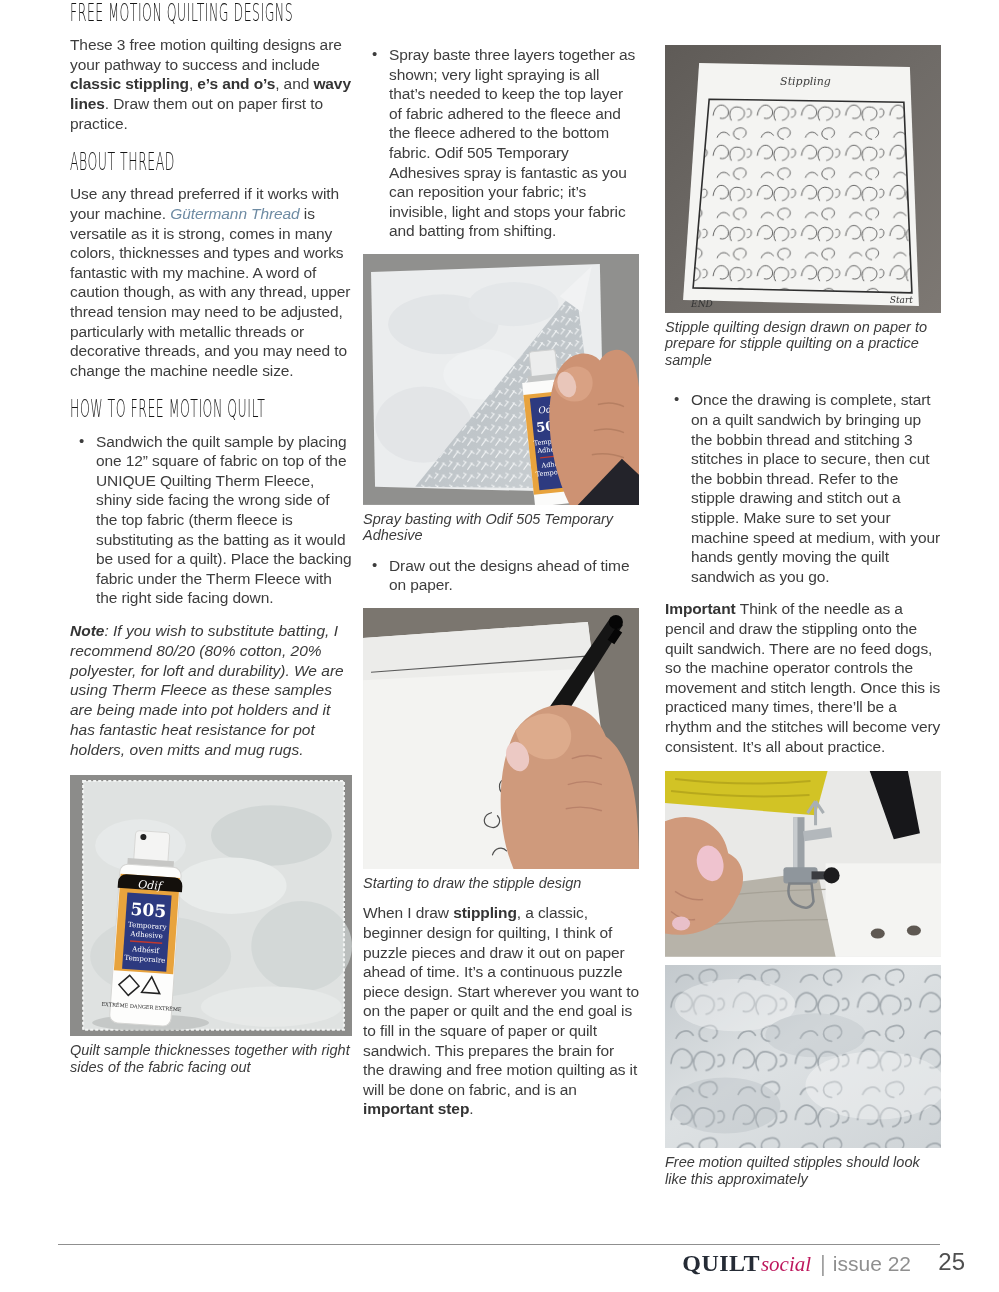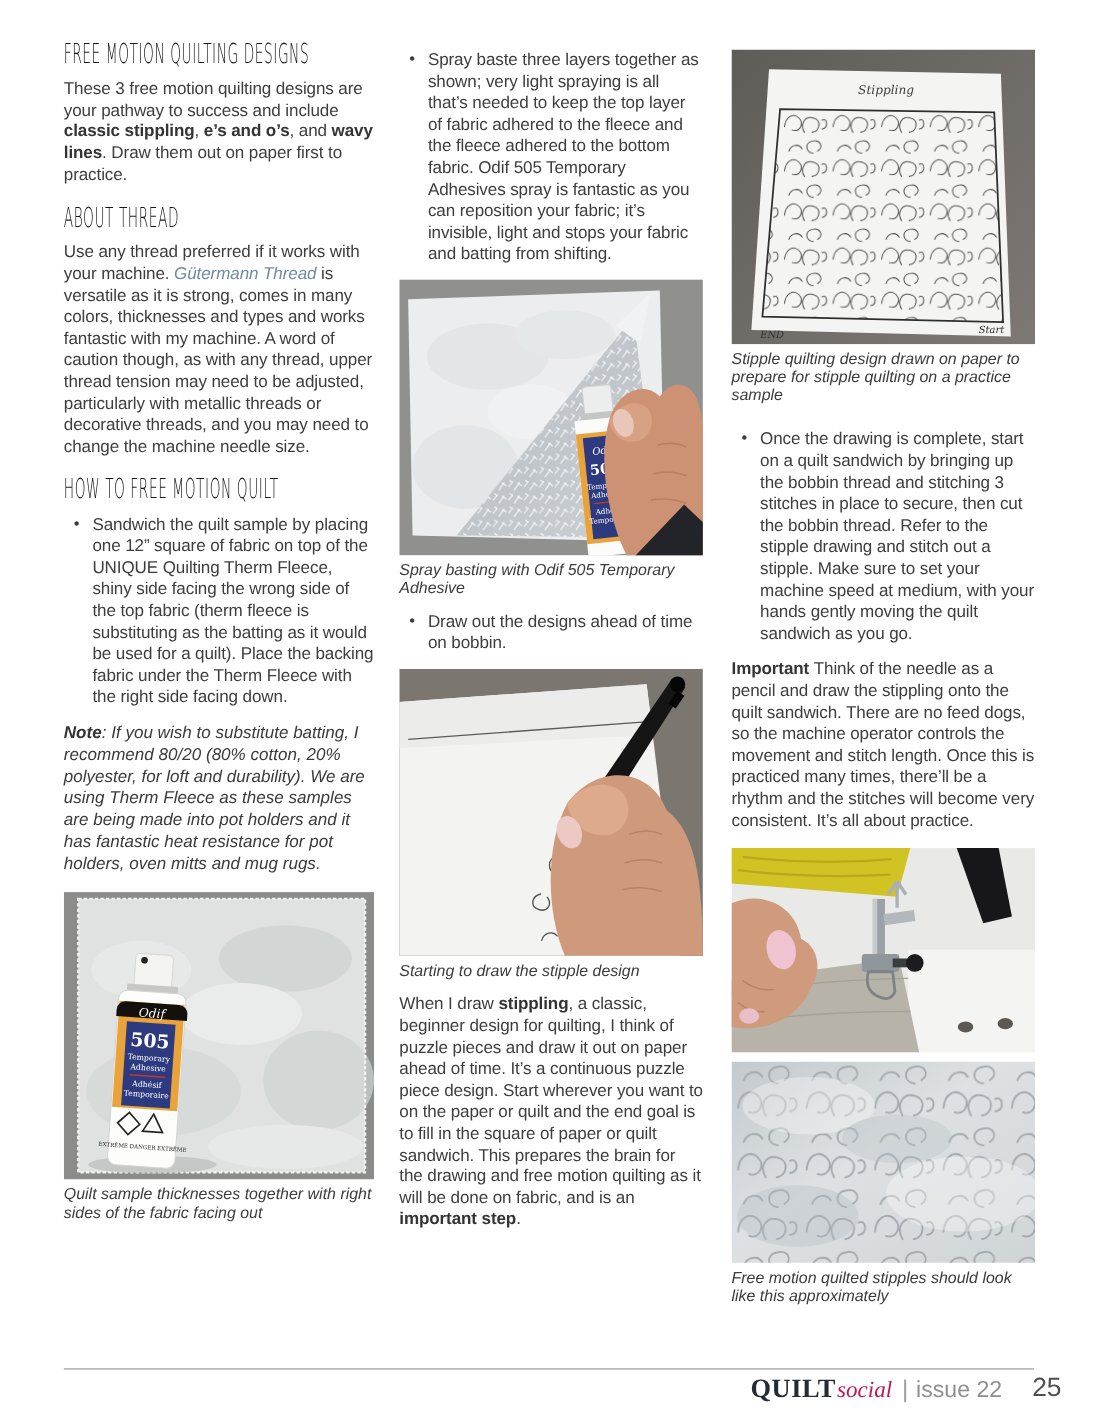--- a/index.html
+++ b/index.html
@@ -1,19 +1,19 @@
 <!DOCTYPE html>
 <html><head>
 <meta charset="utf-8">
 <style>
   html,body { margin:0; padding:0; background:#ffffff; }
   .page { position:relative; width:999px; height:1292px; background:#fff;
           font-family:"Liberation Sans", sans-serif; color:#3d3d3d; overflow:hidden; }
   .col { position:absolute; top:0; }
-  #col1 { left:58px;  width:282px; padding-top:36px; }
+  #col1 { left:70px;  width:282px; }
   #col2 { left:363px; width:276px; padding-top:45px; }
   #col3 { left:665px; width:276px; padding-top:45px; }
 
   .h { font-family:"DejaVu Sans", sans-serif; font-weight:300; color:#161616;
        font-size:25px; line-height:1.05; white-space:nowrap;
        transform:scaleX(.5); transform-origin:left center;
        letter-spacing:1px; margin:16px 0 9px 0; }
   .h:first-child { margin-top:0; }
 
   .body-p { font-size:15.5px; line-height:19.6px; letter-spacing:-0.1px; margin:0 0 15px 0; color:#3d3d3d; }
@@ -134,21 +134,21 @@
       <g>
         <path d="M190,128 C198,100 222,92 236,106 C248,88 268,94 272,116 C278,140 277,170 275,250 L206,250 C188,214 180,162 190,128 Z" fill="#cd9273"></path>
         <path d="M190,128 C200,112 214,108 224,116 C232,124 230,140 218,146 C204,150 192,142 190,128 Z" fill="#d9a183"></path>
         <ellipse cx="203" cy="130" rx="9" ry="13" fill="#e9c6ba" transform="rotate(-18 203 130)"></ellipse>
         <path d="M234,150 q14,-4 26,2 M230,176 q16,-4 30,2 M228,200 q16,-3 32,3" stroke="#b67f62" stroke-width="1.4" fill="none"></path>
       </g>
       <polygon points="214,250 258,204 275,220 275,250" fill="#23232a"></polygon>
     </svg>
     <p class="caption">Spray basting with Odif 505 Temporary Adhesive</p>
 
-    <div class="bullet body-p">Draw out the designs ahead of time on bobbin.</div>
+    <div class="bullet body-p">Draw out the designs ahead of time on paper.</div>
 
     <svg class="photo" viewBox="0 0 275 260" style="margin-top:2px;">
       <rect width="275" height="260" fill="#7b766f"></rect>
       <polygon points="0,30 224,14 254,260 0,260" fill="#f3f3f1"></polygon>
       <polygon points="0,30 224,14 230,60 0,72" fill="#ececea"></polygon>
       <path d="M8,64 L223,48" stroke="#5a5a5a" stroke-width="1.2" fill="none"></path>
       <g transform="translate(0,0)">
         <path d="M152,180 c-6,8 -16,6 -16,-2 c0,-9 11,-10 12,-2 m10,-8 c10,-4 18,4 12,12 c-5,7 -16,3 -13,-5 m18,22 c-2,-8 6,-14 13,-10 c7,4 4,14 -4,13 m-32,10 c-8,-3 -8,-12 0,-14 m-24,8 c-8,2 -10,11 -2,14 c8,3 13,-5 8,-11 m26,18 c0,8 -9,11 -14,5 m30,-6 c8,-3 14,3 10,10 c-3,6 -12,5 -13,-2 m-44,14 c2,-7 10,-9 14,-4 m18,12 c6,-6 15,-4 16,3" stroke="#4f4f4f" stroke-width="1.2" fill="none" stroke-linecap="round"></path>
       </g>
       <g>

